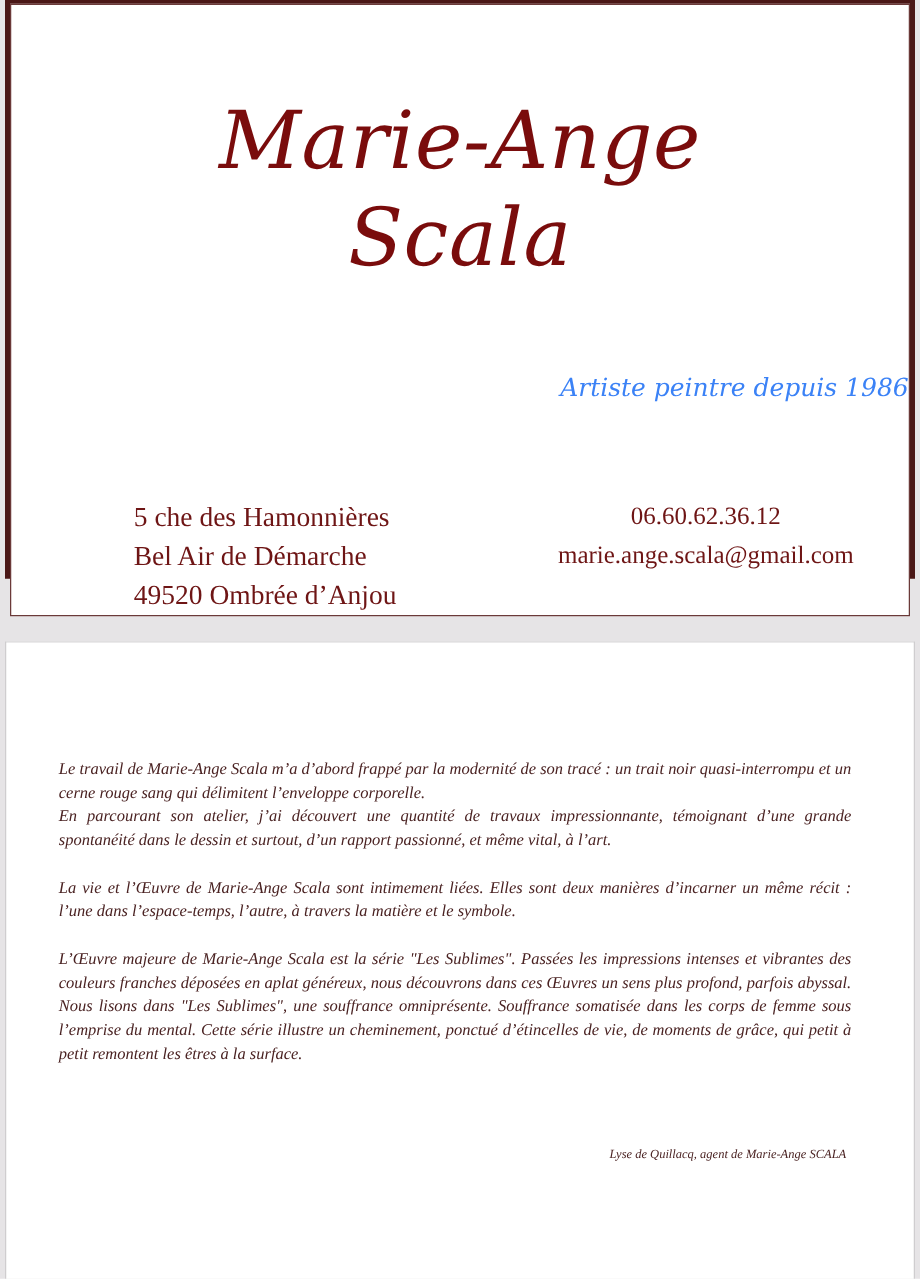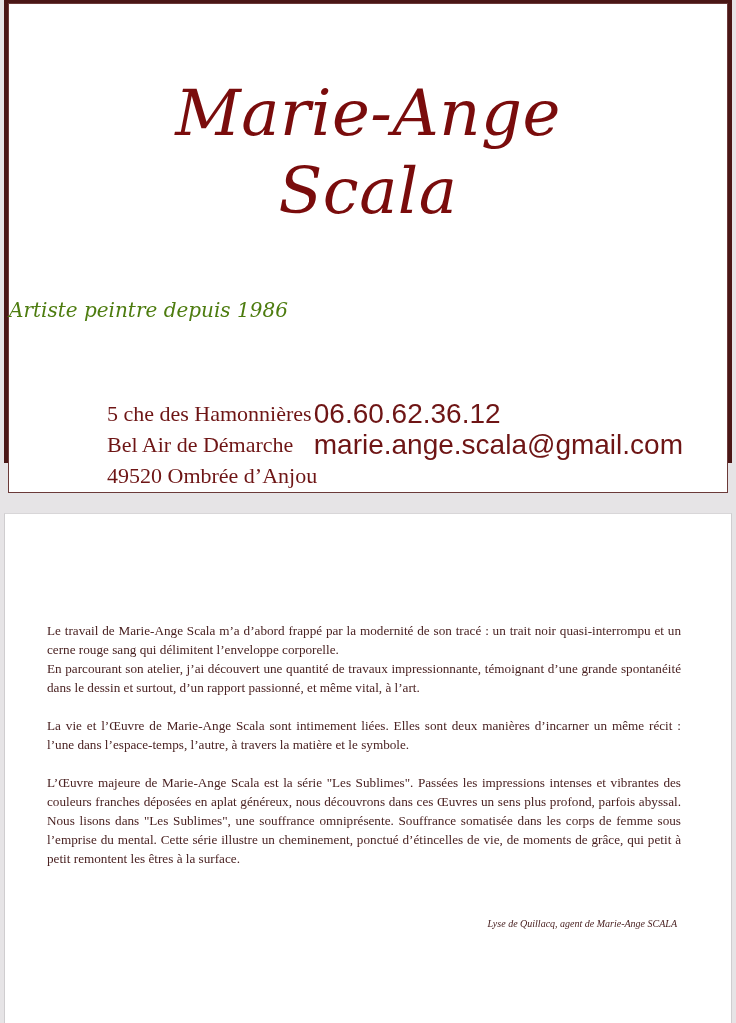--- a/index.html
+++ b/index.html
@@ -46,43 +46,43 @@
       font-size: 64px;
       line-height: 78px;
       letter-spacing: 0.5px;
     }
     .name div { white-space: nowrap; }
     .tagline {
       position: absolute;
       left: 0;
       right: 0;
       top: 294px;
-      text-align: left;
+      text-align: right;
       font-family: "DejaVu Serif", serif;
       font-style: italic;
-      color: #4d7c0f;
+      color: #3b82f6;
       font-size: 20px;
     }
     .address {
       position: absolute;
       left: 50px;
       top: 394px;
       font-family: "Liberation Serif", serif;
       color: #6e1515;
       font-size: 22px;
       line-height: 31px;
     }
     .contact {
       position: absolute;
       right: 44px;
       top: 394px;
-      text-align: left;
-      font-family: Liberation Sans, sans-serif;
+      text-align: center;
+      font-family: Liberation Serif, serif;
       color: #6e1515;
-      font-size: 28px;
+      font-size: 20px;
       line-height: 31px;
     }
     .line { display: block; white-space: nowrap; margin-left: 48px; }
 
     
     .page {
       position: absolute;
       left: 4px;
       top: 513px;
       width: 728px;
@@ -108,21 +108,22 @@
       left: 42px;
       top: 91px;
       width: 634px;
       font-family: "Liberation Serif", serif;
       color: #4a2222;
       font-size: 13.2px;
       line-height: 19px;
       text-align: justify;
     }
     .body-text p {
-      margin: 16px 0 19px 0;
+      margin: 0 0 19px 0;
+      font-style: italic;
     }
     .body-text p span { display: block; }
     .signature {
       position: absolute;
       right: 54px;
       top: 404px;
       font-family: "Liberation Serif", serif;
       color: #4a2222;
       font-size: 10px;
       white-space: nowrap;

